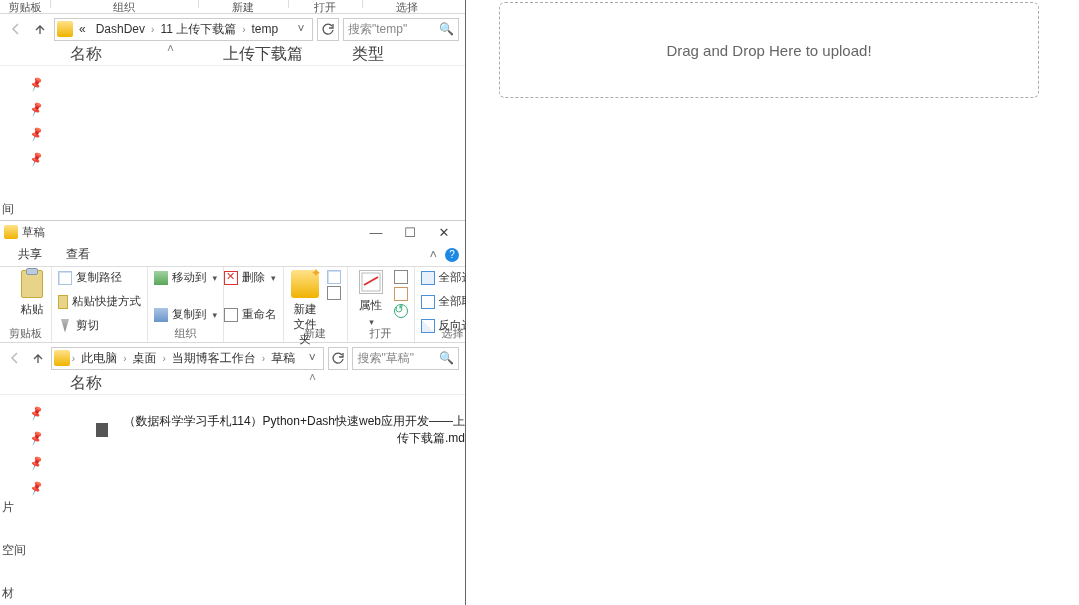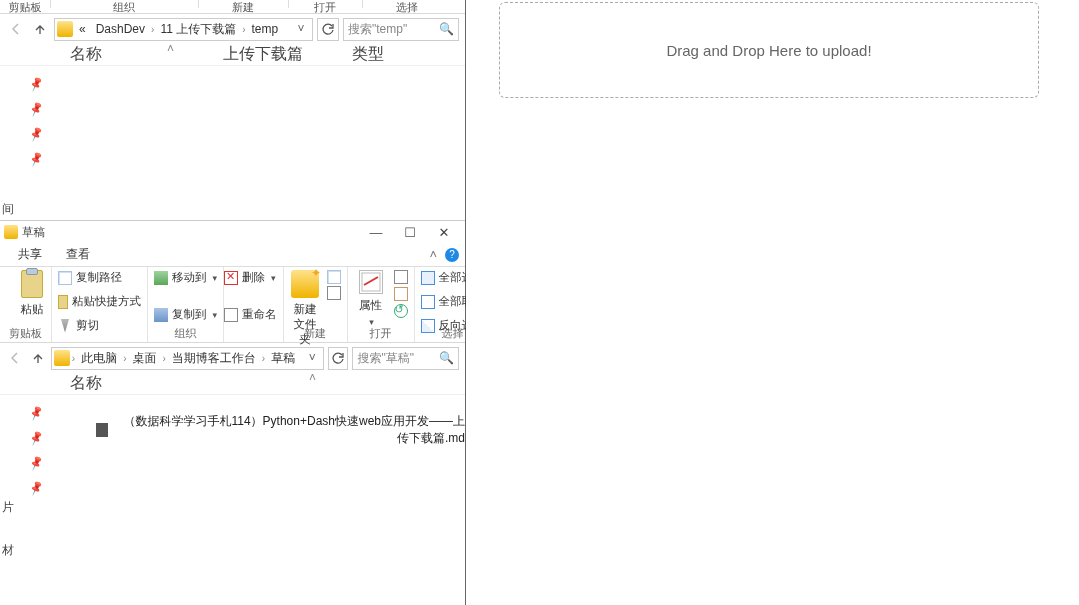--- a/index.html
+++ b/index.html
@@ -347,20 +347,21 @@
         <div class="list-area has">
           <div class="file-row">
             <span class="file-ico"></span>
             <span>（数据科学学习手札114）Python+Dash快速web应用开发——上传下载篇.md</span>
           </div>
         </div>
       </div>
 
       <div class="sidewrap">
         <div class="sidelabel">片</div>
+        <div class="sidelabel">空间</div>
         <div class="sidelabel">材</div>
       </div>
     </div>
   </div>
 
   <div class="right">
     <div class="drop">
       <span>Drag and Drop Here to upload!</span>
     </div>
   </div>

